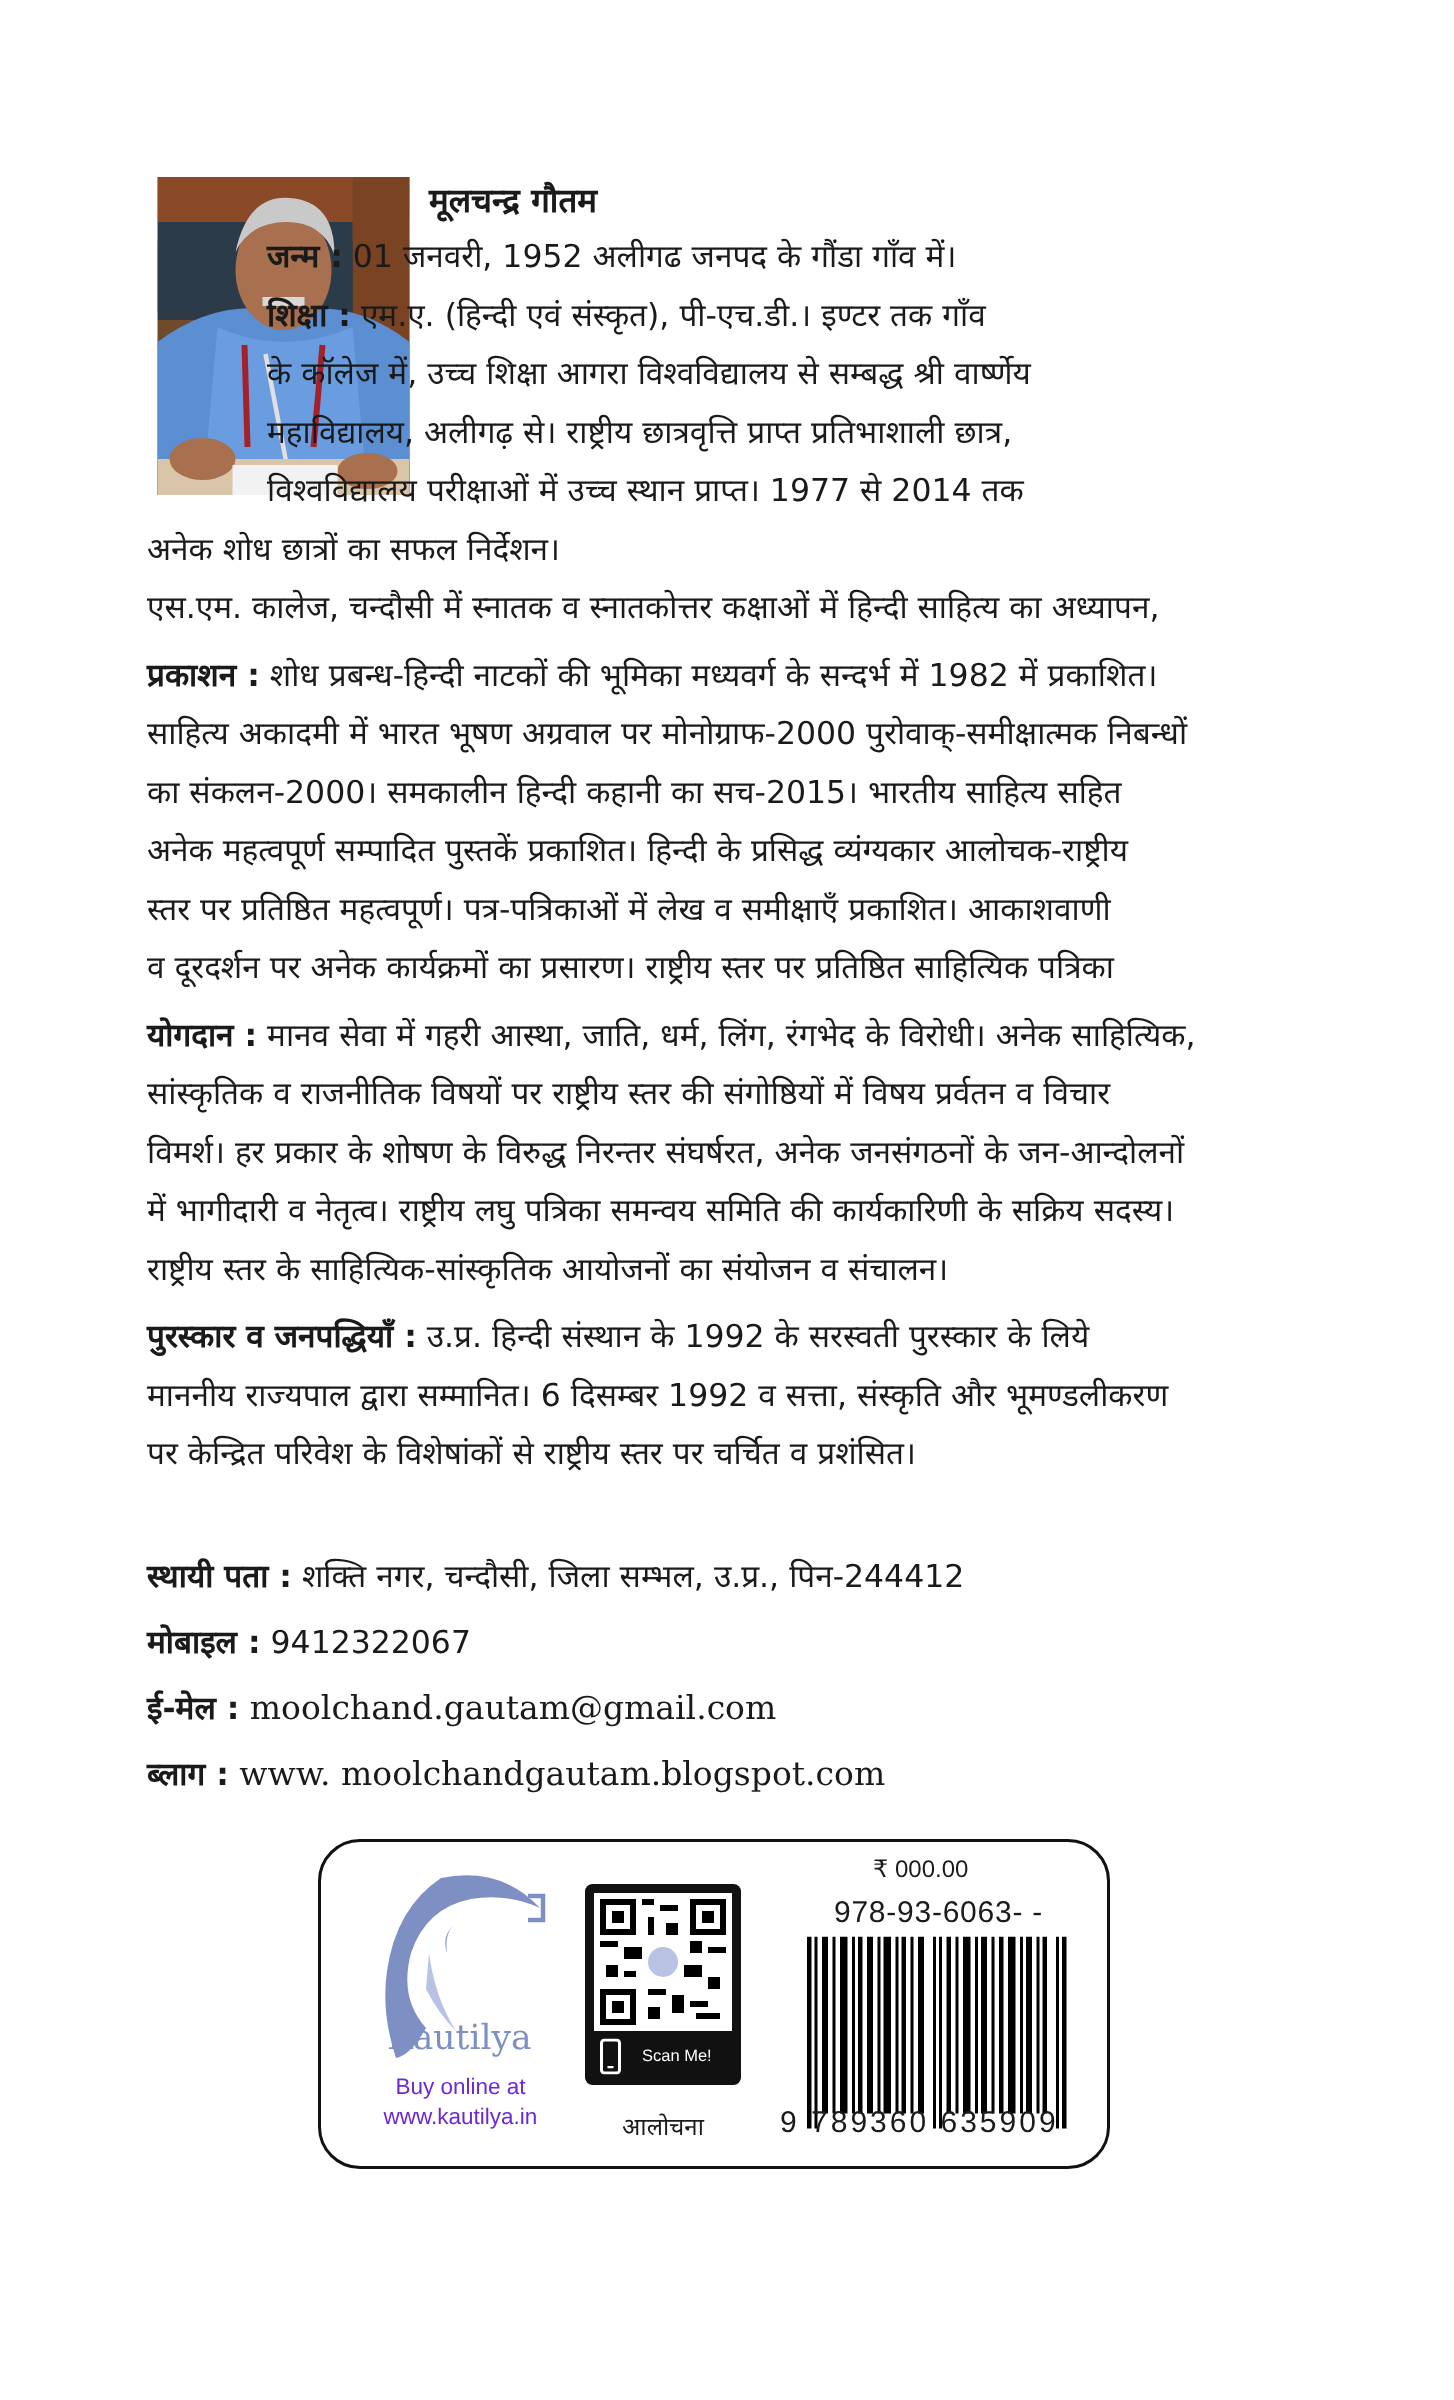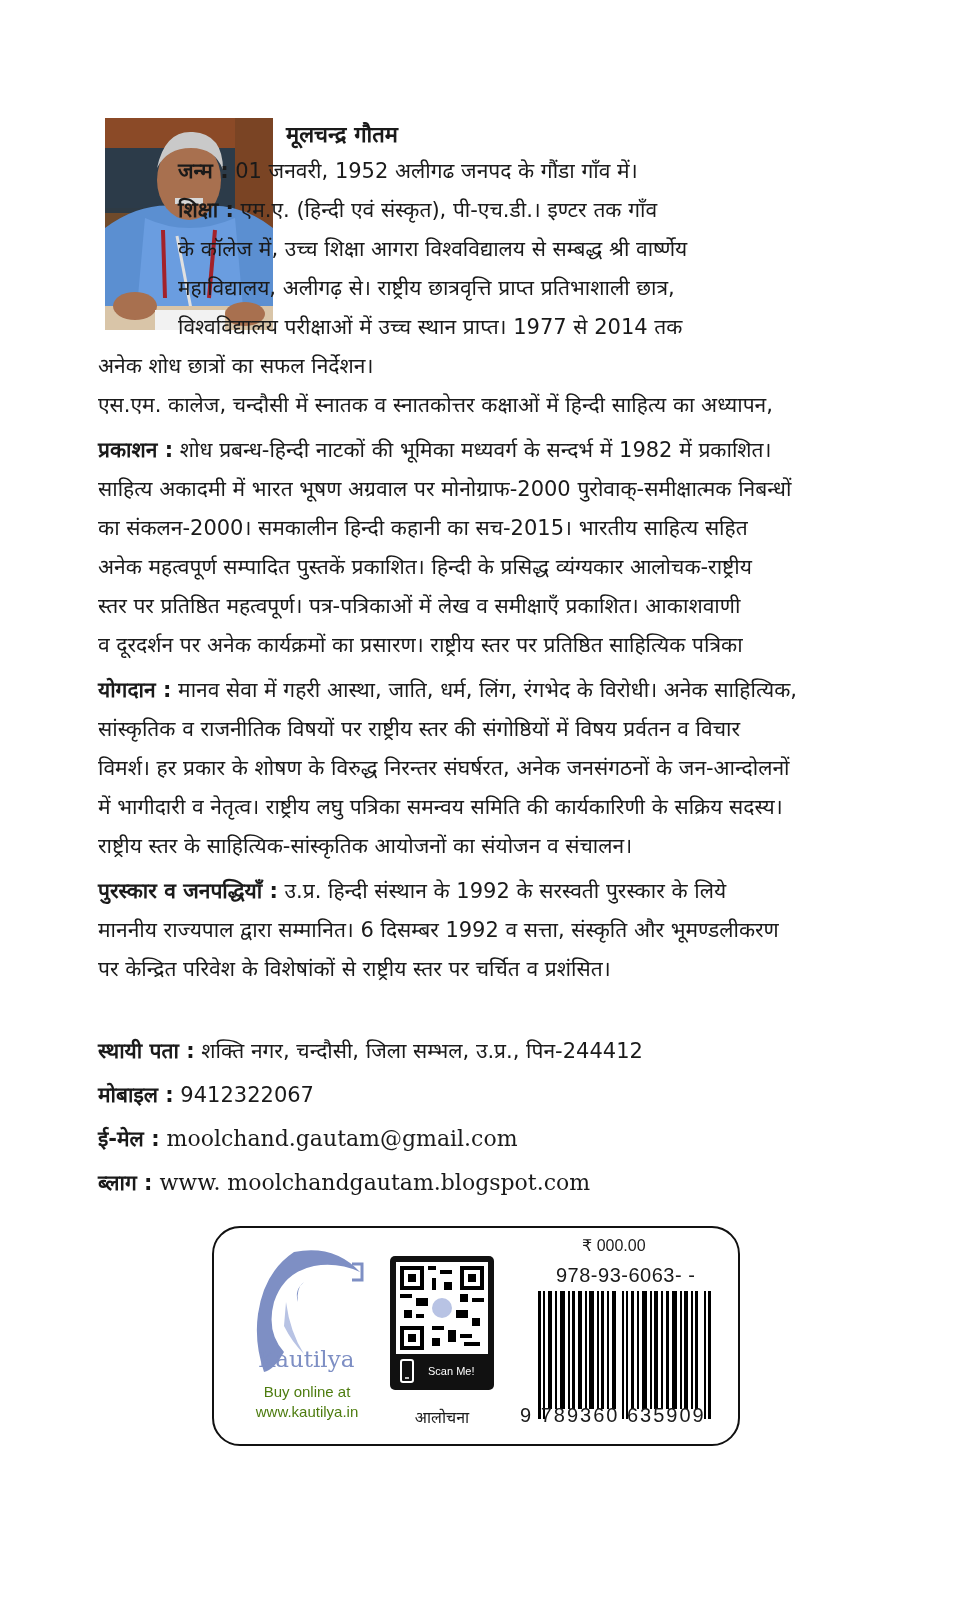--- a/index.html
+++ b/index.html
@@ -20,21 +20,21 @@
 
   .contact { position:absolute; left:98px; width:760px; font-size:21px; }
   .contact .val-serif { font-family:"DejaVu Serif","Liberation Serif",serif; font-size:22px; }
 
   .box { position:absolute; left:212px; top:1226px; width:524px; height:216px; border:2px solid #111;
          border-radius:28px; background:#fff; }
   .logo { position:absolute; left:20px; top:14px; width:140px; height:140px; }
   .logo-text { position:absolute; left:44px; top:118px; font-family:"DejaVu Serif","Liberation Serif",serif;
                font-size:23px; color:#7e8fc4; }
   .buy { position:absolute; left:18px; top:154px; width:150px; text-align:center; font-size:15px;
-         line-height:20px; color:#4d7c0f; font-family:"Liberation Sans","DejaVu Sans",sans-serif; }
+         line-height:20px; color:#6d28d9; font-family:"Liberation Sans","DejaVu Sans",sans-serif; }
 
   .qr { position:absolute; left:176px; top:28px; width:104px; height:134px; background:#111; border-radius:5px; }
   .qr-inner { position:absolute; left:6px; top:6px; width:92px; height:92px; background:#fff; }
   .scan { position:absolute; left:38px; top:109px; color:#fff; font-size:11px;
           font-family:"Liberation Sans","DejaVu Sans",sans-serif; }
   .phone { position:absolute; left:8px; top:103px; width:18px; height:24px; }
   .qr-caption { position:absolute; left:176px; top:178px; width:104px; text-align:center; font-size:16px; }
 
   .price { position:absolute; left:368px; top:8px; font-size:16px;
            font-family:"Liberation Sans","DejaVu Sans",sans-serif; }

